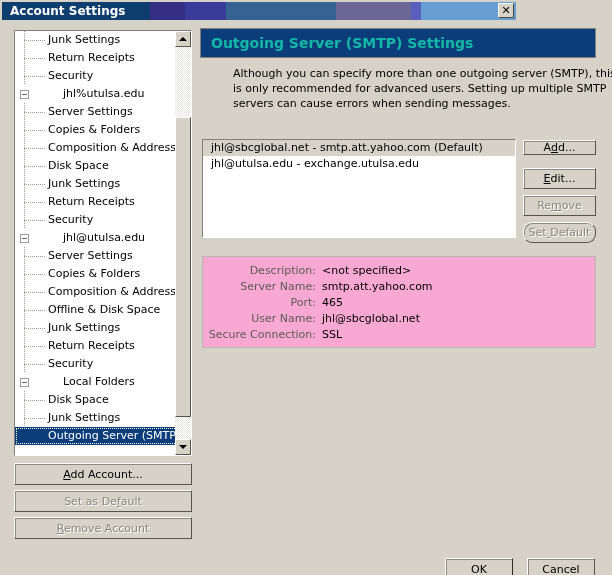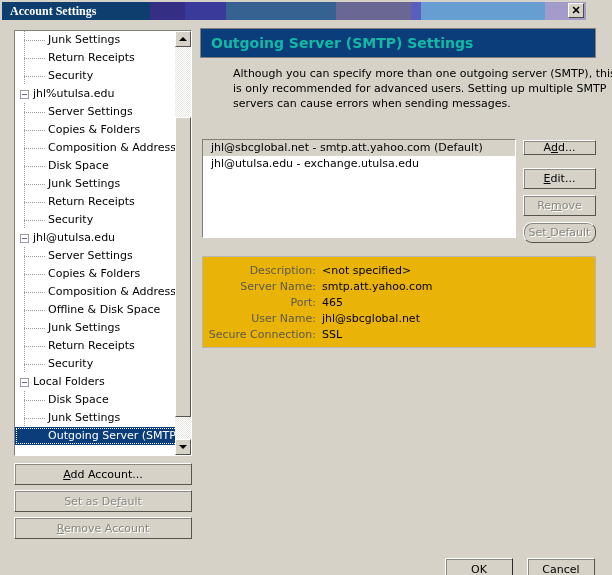--- a/index.html
+++ b/index.html
@@ -15,25 +15,24 @@
     color: #000;
     overflow: hidden;
     position: relative;
     -webkit-font-smoothing: none;
   }
 
   
   .titlebar {
     position: absolute;
     left: 2px; top: 2px;
-    width: 584px; height: 18px;
+    width: 514px; height: 18px;
     display: flex;
     align-items: flex-start;
     overflow: hidden;
-    font-family: Liberation Serif, serif;
   }
   .tb-seg { height: 18px; }
   .tb-title {
     position: absolute;
     left: 8px; top: 1px;
     font-size: 12px;
     font-weight: bold;
     color: #ffffff;
     line-height: 16px;
     letter-spacing: 0px;
@@ -86,21 +85,21 @@
     position: relative;
     height: 18px;
     line-height: 18px;
     white-space: nowrap;
     font-size: 11px;
     cursor: default;
   }
   .tree-row .label { position: relative; z-index: 2; }
   .tree-row.lvl0 { padding-left: 5px; }
   .tree-row.lvl1 { padding-left: 33px; }
-  .tree-row.lvl0 .label { padding-left: 13px; }
+  .tree-row.lvl0 .label { padding-left: 13px; margin-left: 30px; }
 
   .expander {
     position: absolute;
     left: 5px; top: 5px;
     width: 9px; height: 9px;
     box-sizing: border-box;
     border: 1px solid #9a97a8;
     background: #ffffff;
     z-index: 3;
   }
@@ -271,21 +270,21 @@
   .btn-add  { left: 523px; top: 118px; width: 73px; height: 15px; justify-content: center; }
   .btn-edit { left: 523px; top: 146px; width: 73px; height: 21px; }
   .btn-remove { left: 523px; top: 173px; width: 73px; height: 21px; }
   .btn-setdefault { left: 523px; top: 200px; width: 73px; height: 21px; border-radius: 9px; }
 
   
   .details {
     position: absolute;
     left: 202px; top: 234px;
     width: 394px; height: 92px;
-    background: #eab308;
+    background: #f9a8d4;
     border: 1px solid #b8b6ae;
     box-sizing: border-box;
     padding: 6px 0 0 0;
   }
   .det-row {
     display: flex;
     height: 16px;
     line-height: 16px;
     font-size: 11px;
   }

